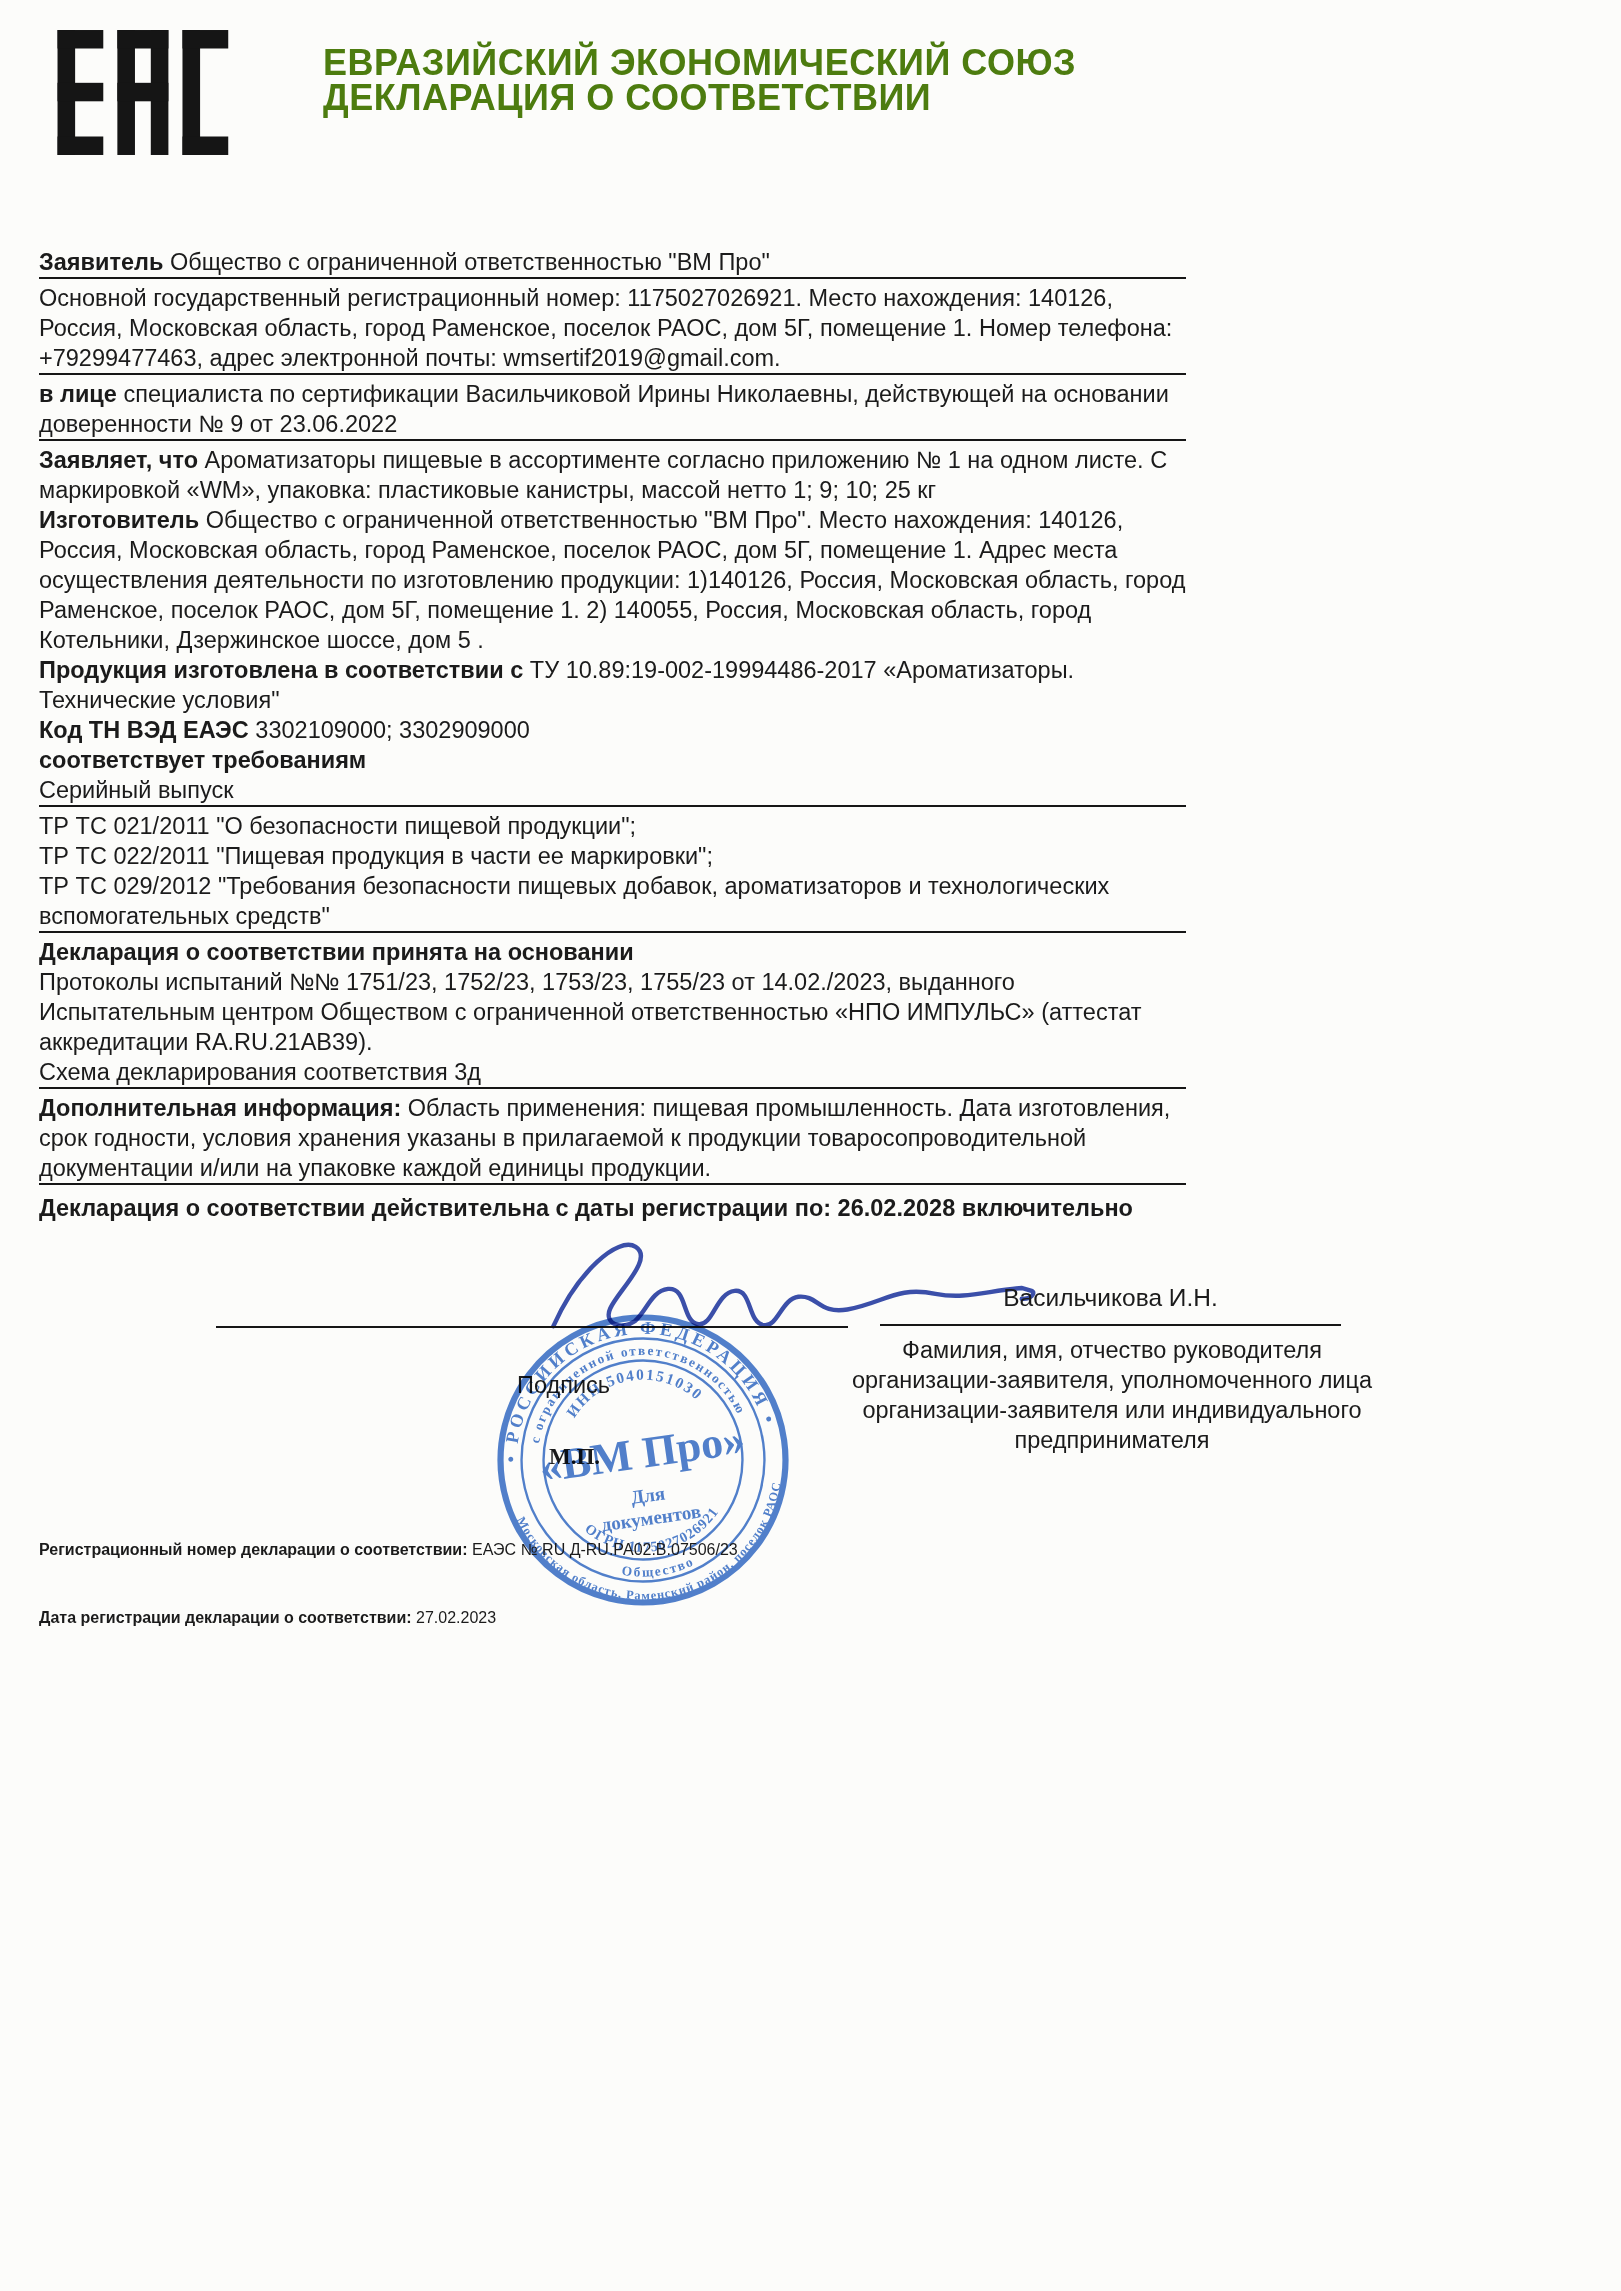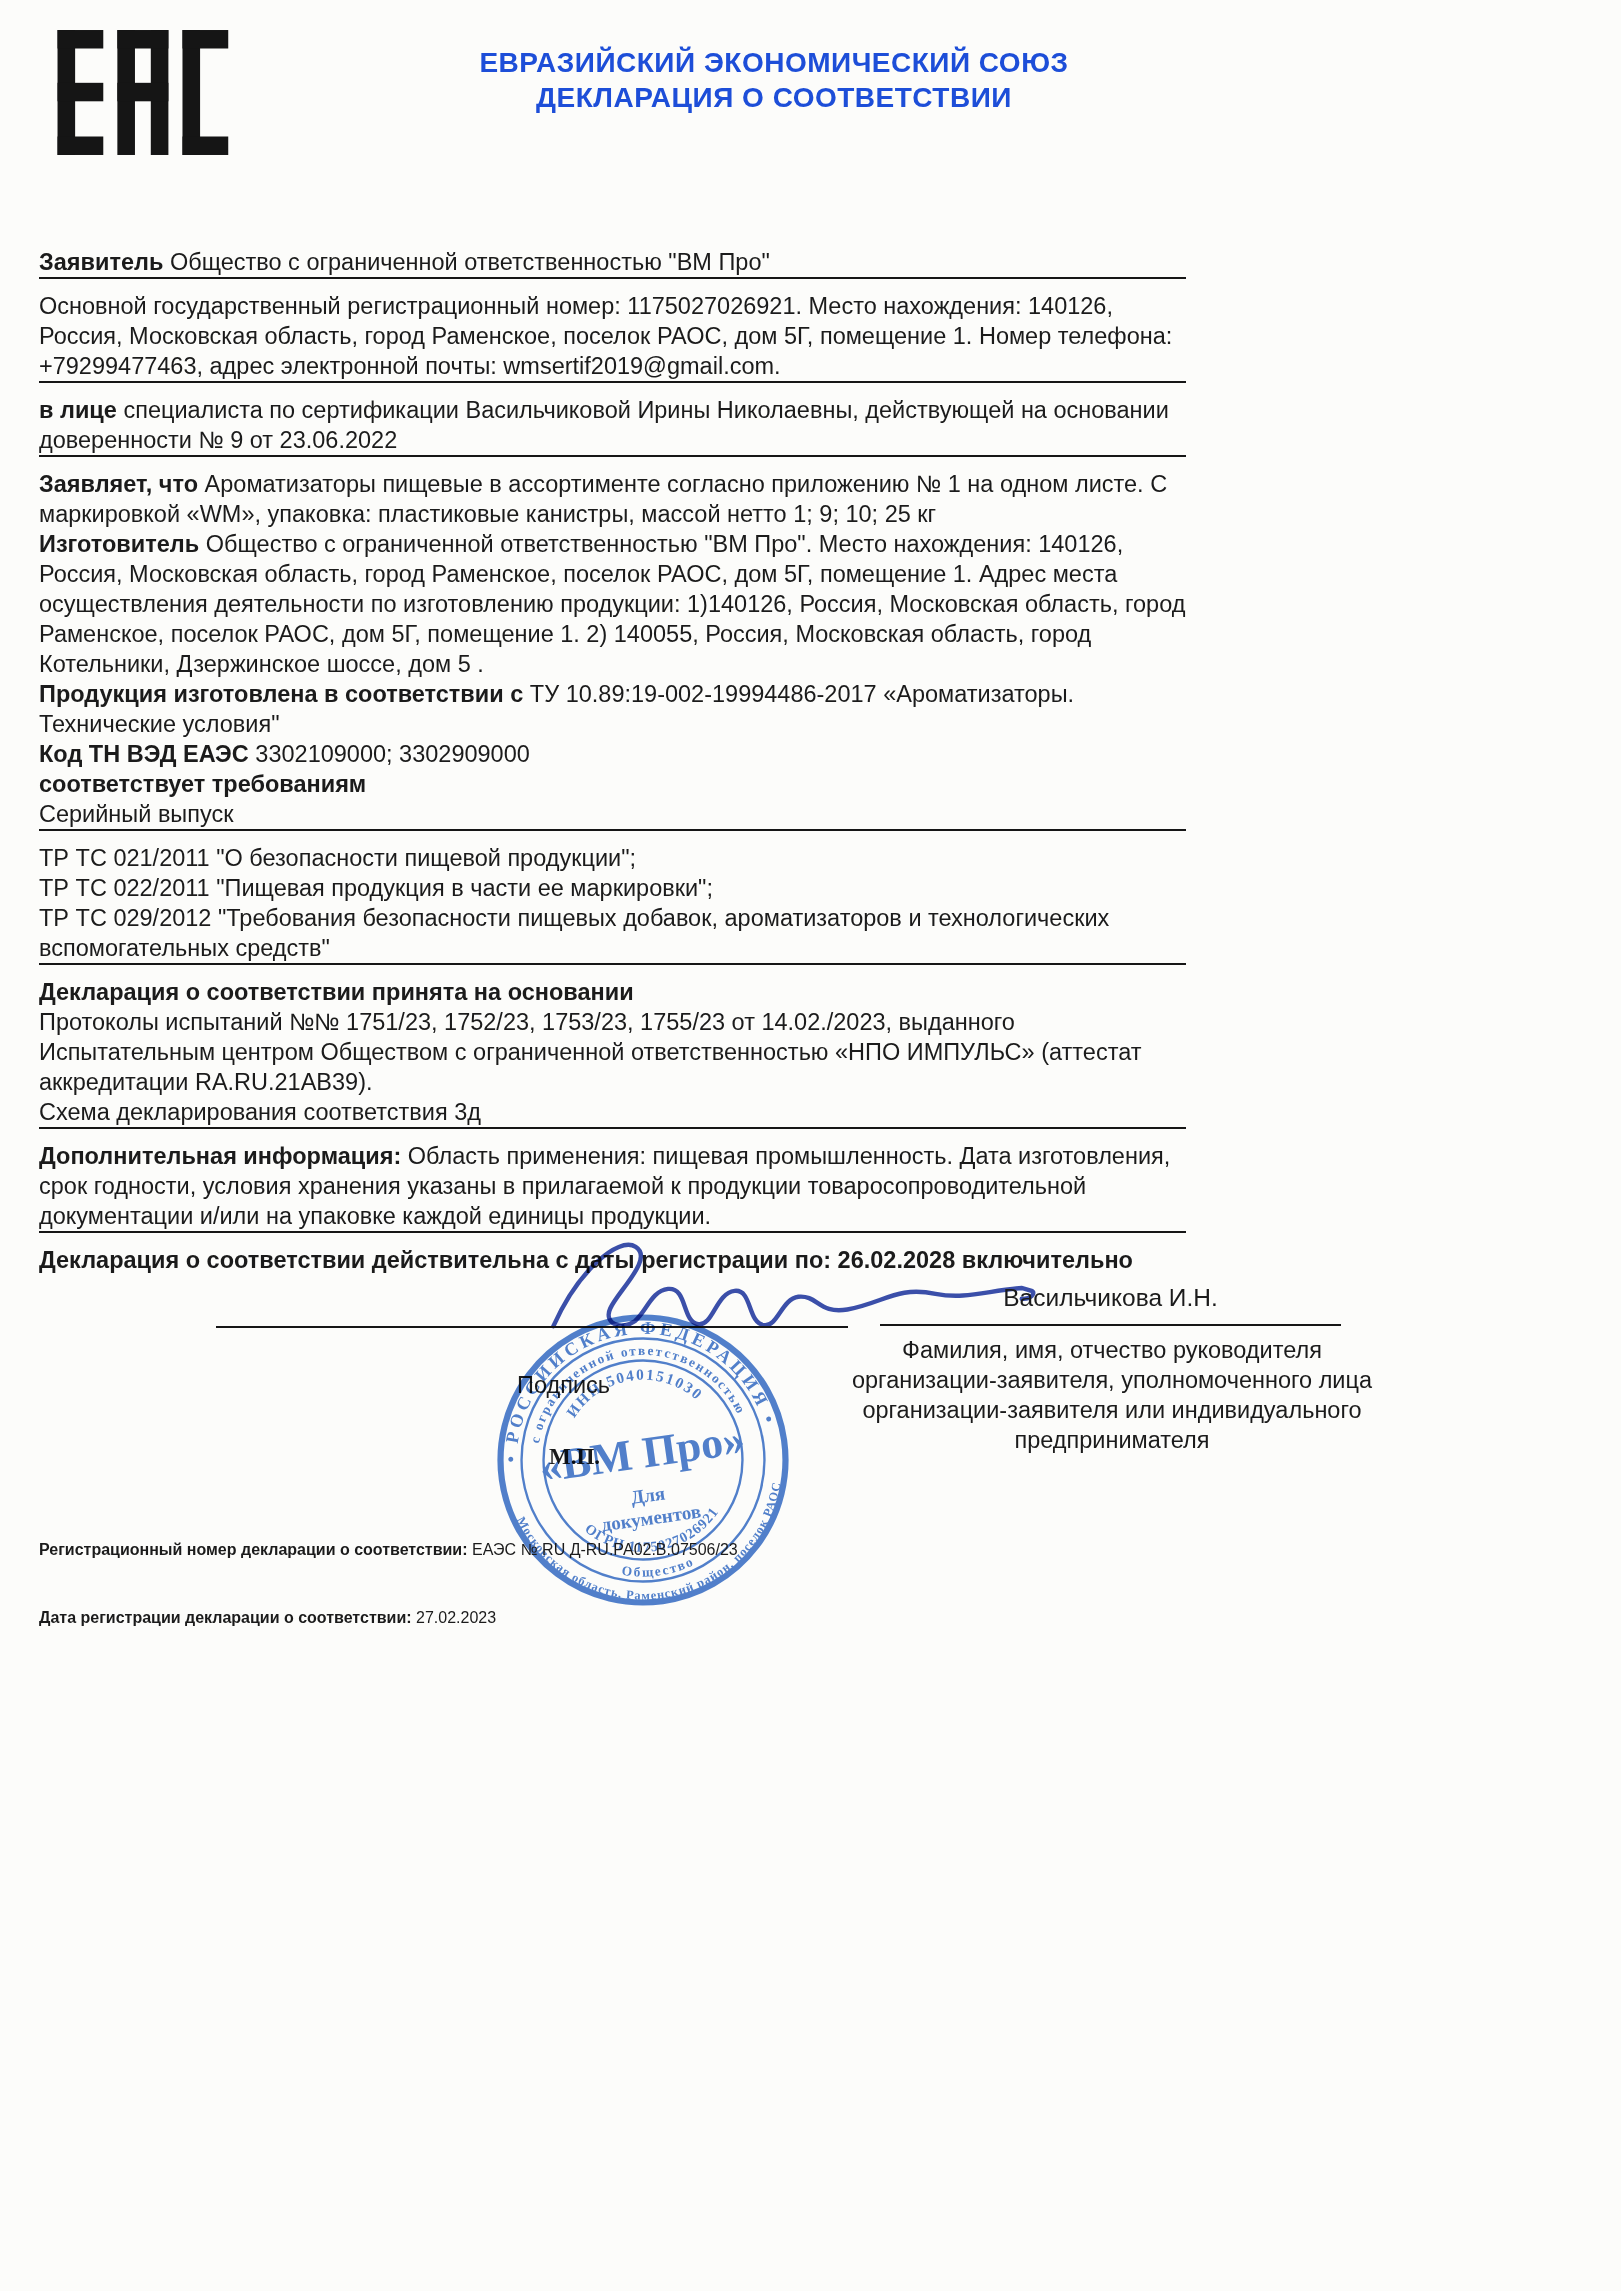--- a/index.html
+++ b/index.html
@@ -9,28 +9,28 @@
     margin:0 auto;
     background:#fcfcfa;
     font-family:"Liberation Sans","DejaVu Sans",sans-serif;
     color:#1b1b1b;
     overflow:hidden;
   }
   
   .eac-logo{position:absolute;left:54px;top:24.5px;width:176px;height:135px;}
   .doc-title{
     position:absolute;left:323px;top:45px;width:902px;
-    text-align:center;font-weight:bold;font-size:28px;line-height:35px;
-    letter-spacing:0.5px;color:#1d4ed8;
+    text-align:left;font-weight:bold;font-size:36px;line-height:35px;
+    letter-spacing:0.5px;color:#4d7c0f;
   }
   
   .body-col{position:absolute;left:39px;top:247px;width:1147px;font-size:23.5px;line-height:30px;}
   .row{margin:0;padding:0;}
   .row b{font-weight:bold;}
-  .row.underlined{border-bottom:2.9px solid #161616;margin-bottom:12px;}
+  .row.underlined{border-bottom:2.9px solid #161616;margin-bottom:4px;}
   .row.validity{margin-top:7.8px;}
   
   .sig-line{position:absolute;border-top:2.9px solid #161616;height:0;}
   .sig-line.left{left:216px;top:1326px;width:632px;}
   .sig-line.right{left:880px;top:1324px;width:461px;}
   .sig-name{position:absolute;left:880px;top:1284px;width:461px;text-align:center;font-size:24.5px;}
   .sig-caption{position:absolute;left:828px;top:1335px;width:568px;text-align:center;font-size:23.5px;line-height:30px;}
   .podpis{position:absolute;left:517px;top:1372px;font-size:23.5px;}
   .mp{position:absolute;left:549px;top:1444px;font-size:23px;font-weight:bold;font-family:"Liberation Serif","DejaVu Serif",serif;}
   .autograph{position:absolute;left:524px;top:1230px;width:534px;height:110px;mix-blend-mode:multiply;}

